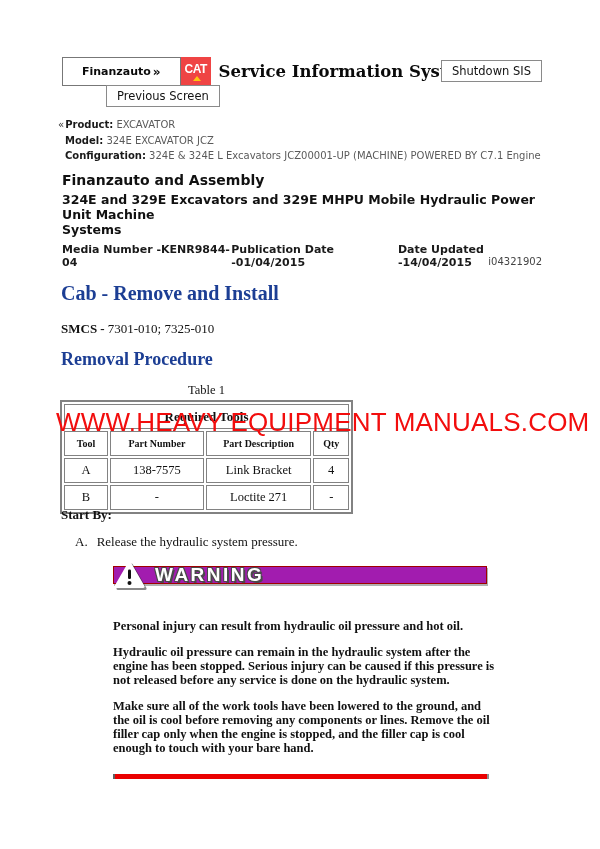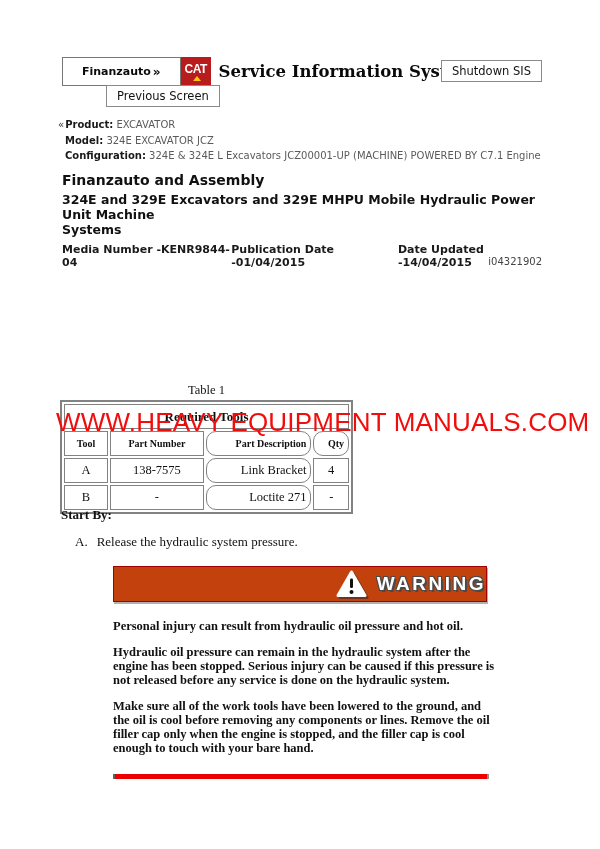--- a/index.html
+++ b/index.html
@@ -6,21 +6,21 @@
   .page{position:relative;width:600px;height:849px;background:#fff;overflow:hidden;
         font-family:"Liberation Serif",serif;color:#111;}
 
   
   .top-header{position:absolute;left:62px;top:57px;width:483px;height:50px;}
   .brand{position:absolute;left:0;top:0;display:flex;align-items:stretch;height:29px;}
   .fz-box{border:1px solid #777;background:#fff;display:flex;align-items:center;
           padding:0 19px;font-family:"DejaVu Sans",sans-serif;font-weight:bold;
           font-size:11px;color:#0a0a0a;}
   .fz-arrow{font-size:12px;margin-left:2px;}
-  .cat-box{width:30px;background:#b91c1c;color:#fff;display:flex;align-items:center;
+  .cat-box{width:30px;background:#ef4444;color:#fff;display:flex;align-items:center;
            justify-content:center;font-family:"Liberation Sans",sans-serif;
            font-weight:900;font-size:12px;position:relative;letter-spacing:-0.5px;}
   .cat-box span{padding-bottom:5px;}
   .cat-tri{position:absolute;left:12px;bottom:5px;width:0;height:0;
            border-left:4px solid transparent;border-right:4px solid transparent;
            border-bottom:5px solid #ffc510;}
   .sis-title{position:absolute;left:120px;top:5px;width:330px;text-align:center;
              font-family:"DejaVu Serif",serif;font-weight:bold;font-size:16.5px;color:#0a0a0a;}
   .btn{font-family:"DejaVu Sans",sans-serif;font-size:11.5px;color:#111;background:#fff;
        border:1px solid #8a8a8a;padding:3px 10px;cursor:pointer;}
@@ -54,36 +54,36 @@
 
   
   .table-wrap{position:absolute;left:60px;top:383px;width:293px;}
   .table-caption{text-align:center;font-size:12.5px;margin-bottom:2px;}
   table.tools{border-collapse:separate;border-spacing:2px;border:2px solid #828282;
               background:#fff;width:293px;font-size:12.5px;}
   table.tools th,table.tools td{border:1px solid #828282;padding:2px 4px;height:19px;}
   table.tools .grp{font-weight:bold;text-align:center;font-size:13px;}
   table.tools th{font-weight:bold;font-size:10px;}
   .c{text-align:center;}
-  .l{text-align:right;border-radius:10px;}
+  .l{text-align:center;}
 
   
   .watermark{position:absolute;left:56px;top:407px;width:544px;white-space:nowrap;
              font-family:"Liberation Sans",sans-serif;font-size:26px;color:#f20d0d;
              letter-spacing:0.2px;z-index:5;}
 
   
   .start-by{position:absolute;left:61px;top:507px;font-size:13px;font-weight:bold;}
   .step{position:absolute;left:75px;top:534px;font-size:13px;}
   .step .letter{margin-right:9px;}
 
-  .warn-banner{position:absolute;left:113px;top:566px;width:374px;height:36px;
-               background:#c2410c;border:1px solid #a00000;box-sizing:border-box;
+  .warn-banner{position:absolute;left:113px;top:566px;width:374px;height:18px;
+               background:#a21caf;border:1px solid #a00000;box-sizing:border-box;
                box-shadow:1px 2px 0 rgba(80,80,80,0.45);
-               display:flex;align-items:center;justify-content:flex-end;gap:10px;}
+               display:flex;align-items:center;justify-content:flex-start;gap:10px;}
   .warn-tri{filter:drop-shadow(2px 2px 0 rgba(40,40,40,0.55));}
   .warn-word{font-family:"Liberation Sans",sans-serif;font-weight:bold;font-size:19px;
              letter-spacing:2.5px;color:#fff;
              text-shadow:-1px -1px 0 #4a4a4a,1px -1px 0 #4a4a4a,-1px 1px 0 #4a4a4a,2px 2px 0 #4a4a4a;}
 
   .warn-paras{position:absolute;left:113px;top:619px;width:440px;}
   .warn-paras p{margin:0 0 12px 0;font-size:12.5px;font-weight:bold;line-height:14px;
                 white-space:pre-line;}
 
   .red-rule{position:absolute;left:113px;top:774px;width:372px;height:5px;background:#ea0000;
@@ -131,20 +131,25 @@
 Systems</div>
     <div class="media-row">
       <span>Media Number -KENR9844-04</span>
       <span>Publication Date -01/04/2015</span>
       <span>Date Updated -14/04/2015</span>
     </div>
   </div>
 
   <div class="ref-id">i04321902</div>
 
+  <h1 class="article-title" style="margin:0;">Cab - Remove and Install</h1>
+  <div class="smcs">
+    <b>SMCS -</b><span>7301-010; 7325-010</span>
+  </div>
+  <h2 class="proc-head" style="margin:0;">Removal Procedure</h2>
 
   <div class="table-wrap">
     <div class="table-caption">Table 1</div>
     <table class="tools">
       <colgroup>
           <col style="width:42px">
           <col style="width:90px">
           <col style="width:101px">
           <col style="width:34px">
         </colgroup>

